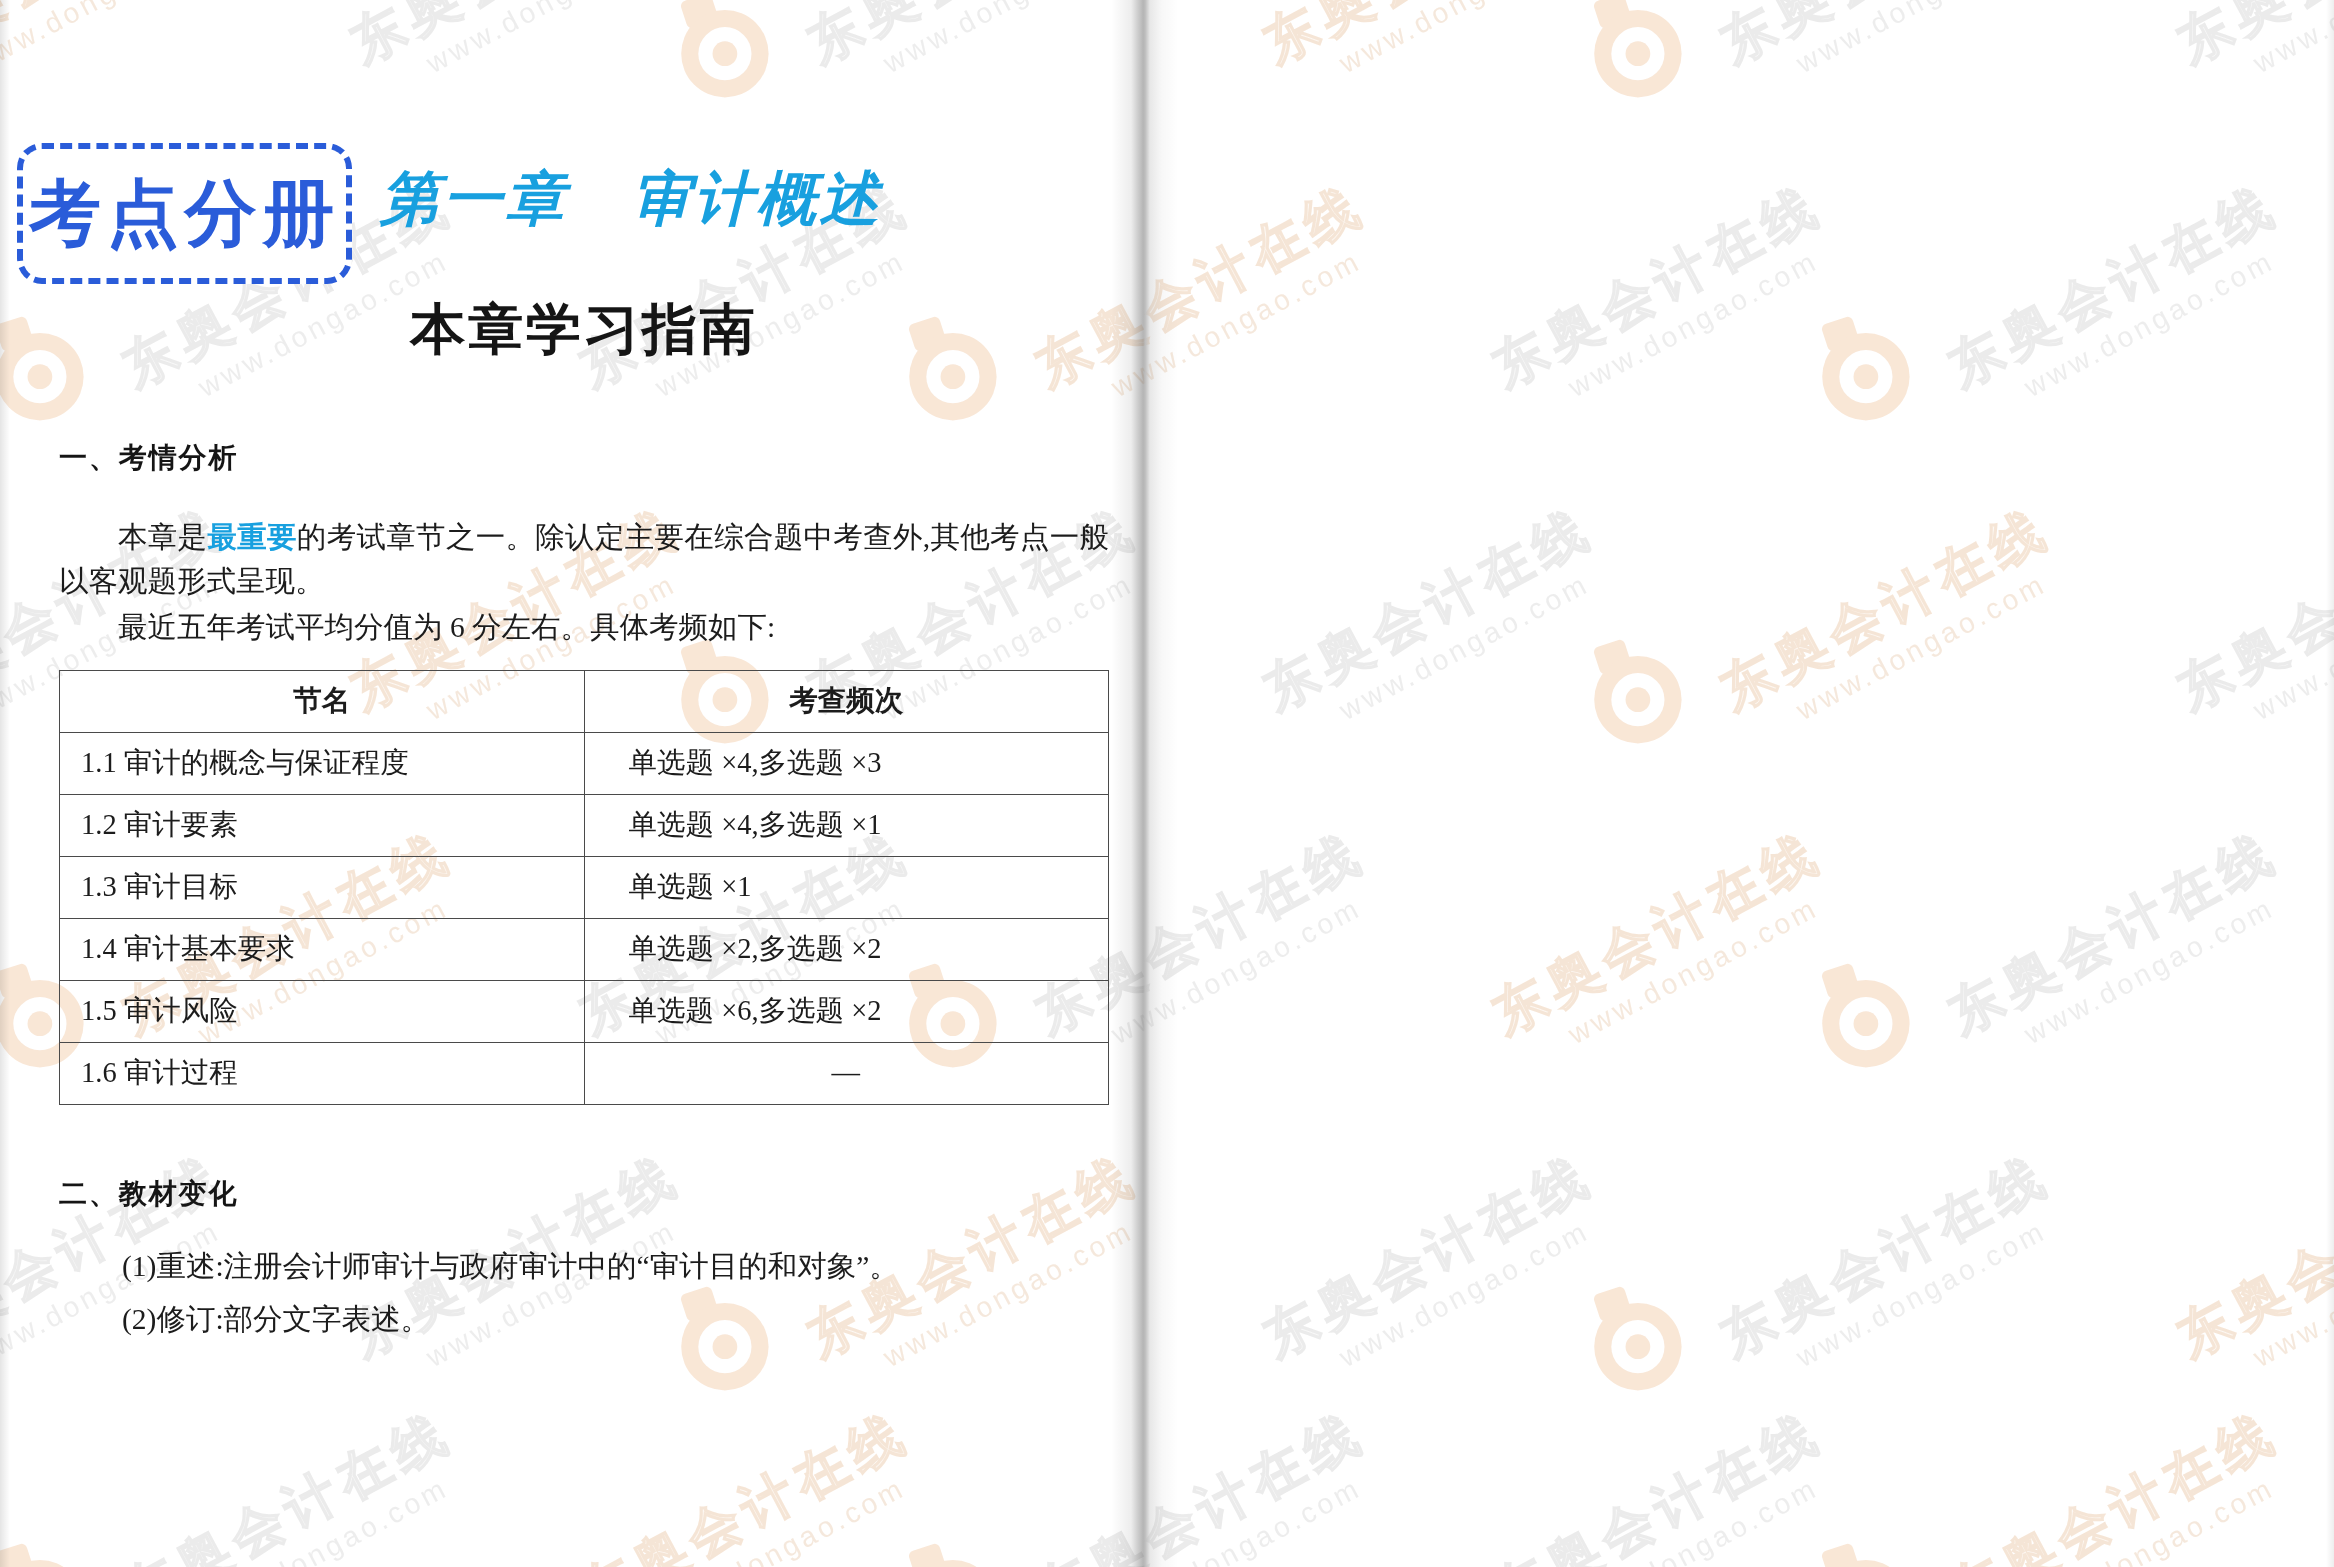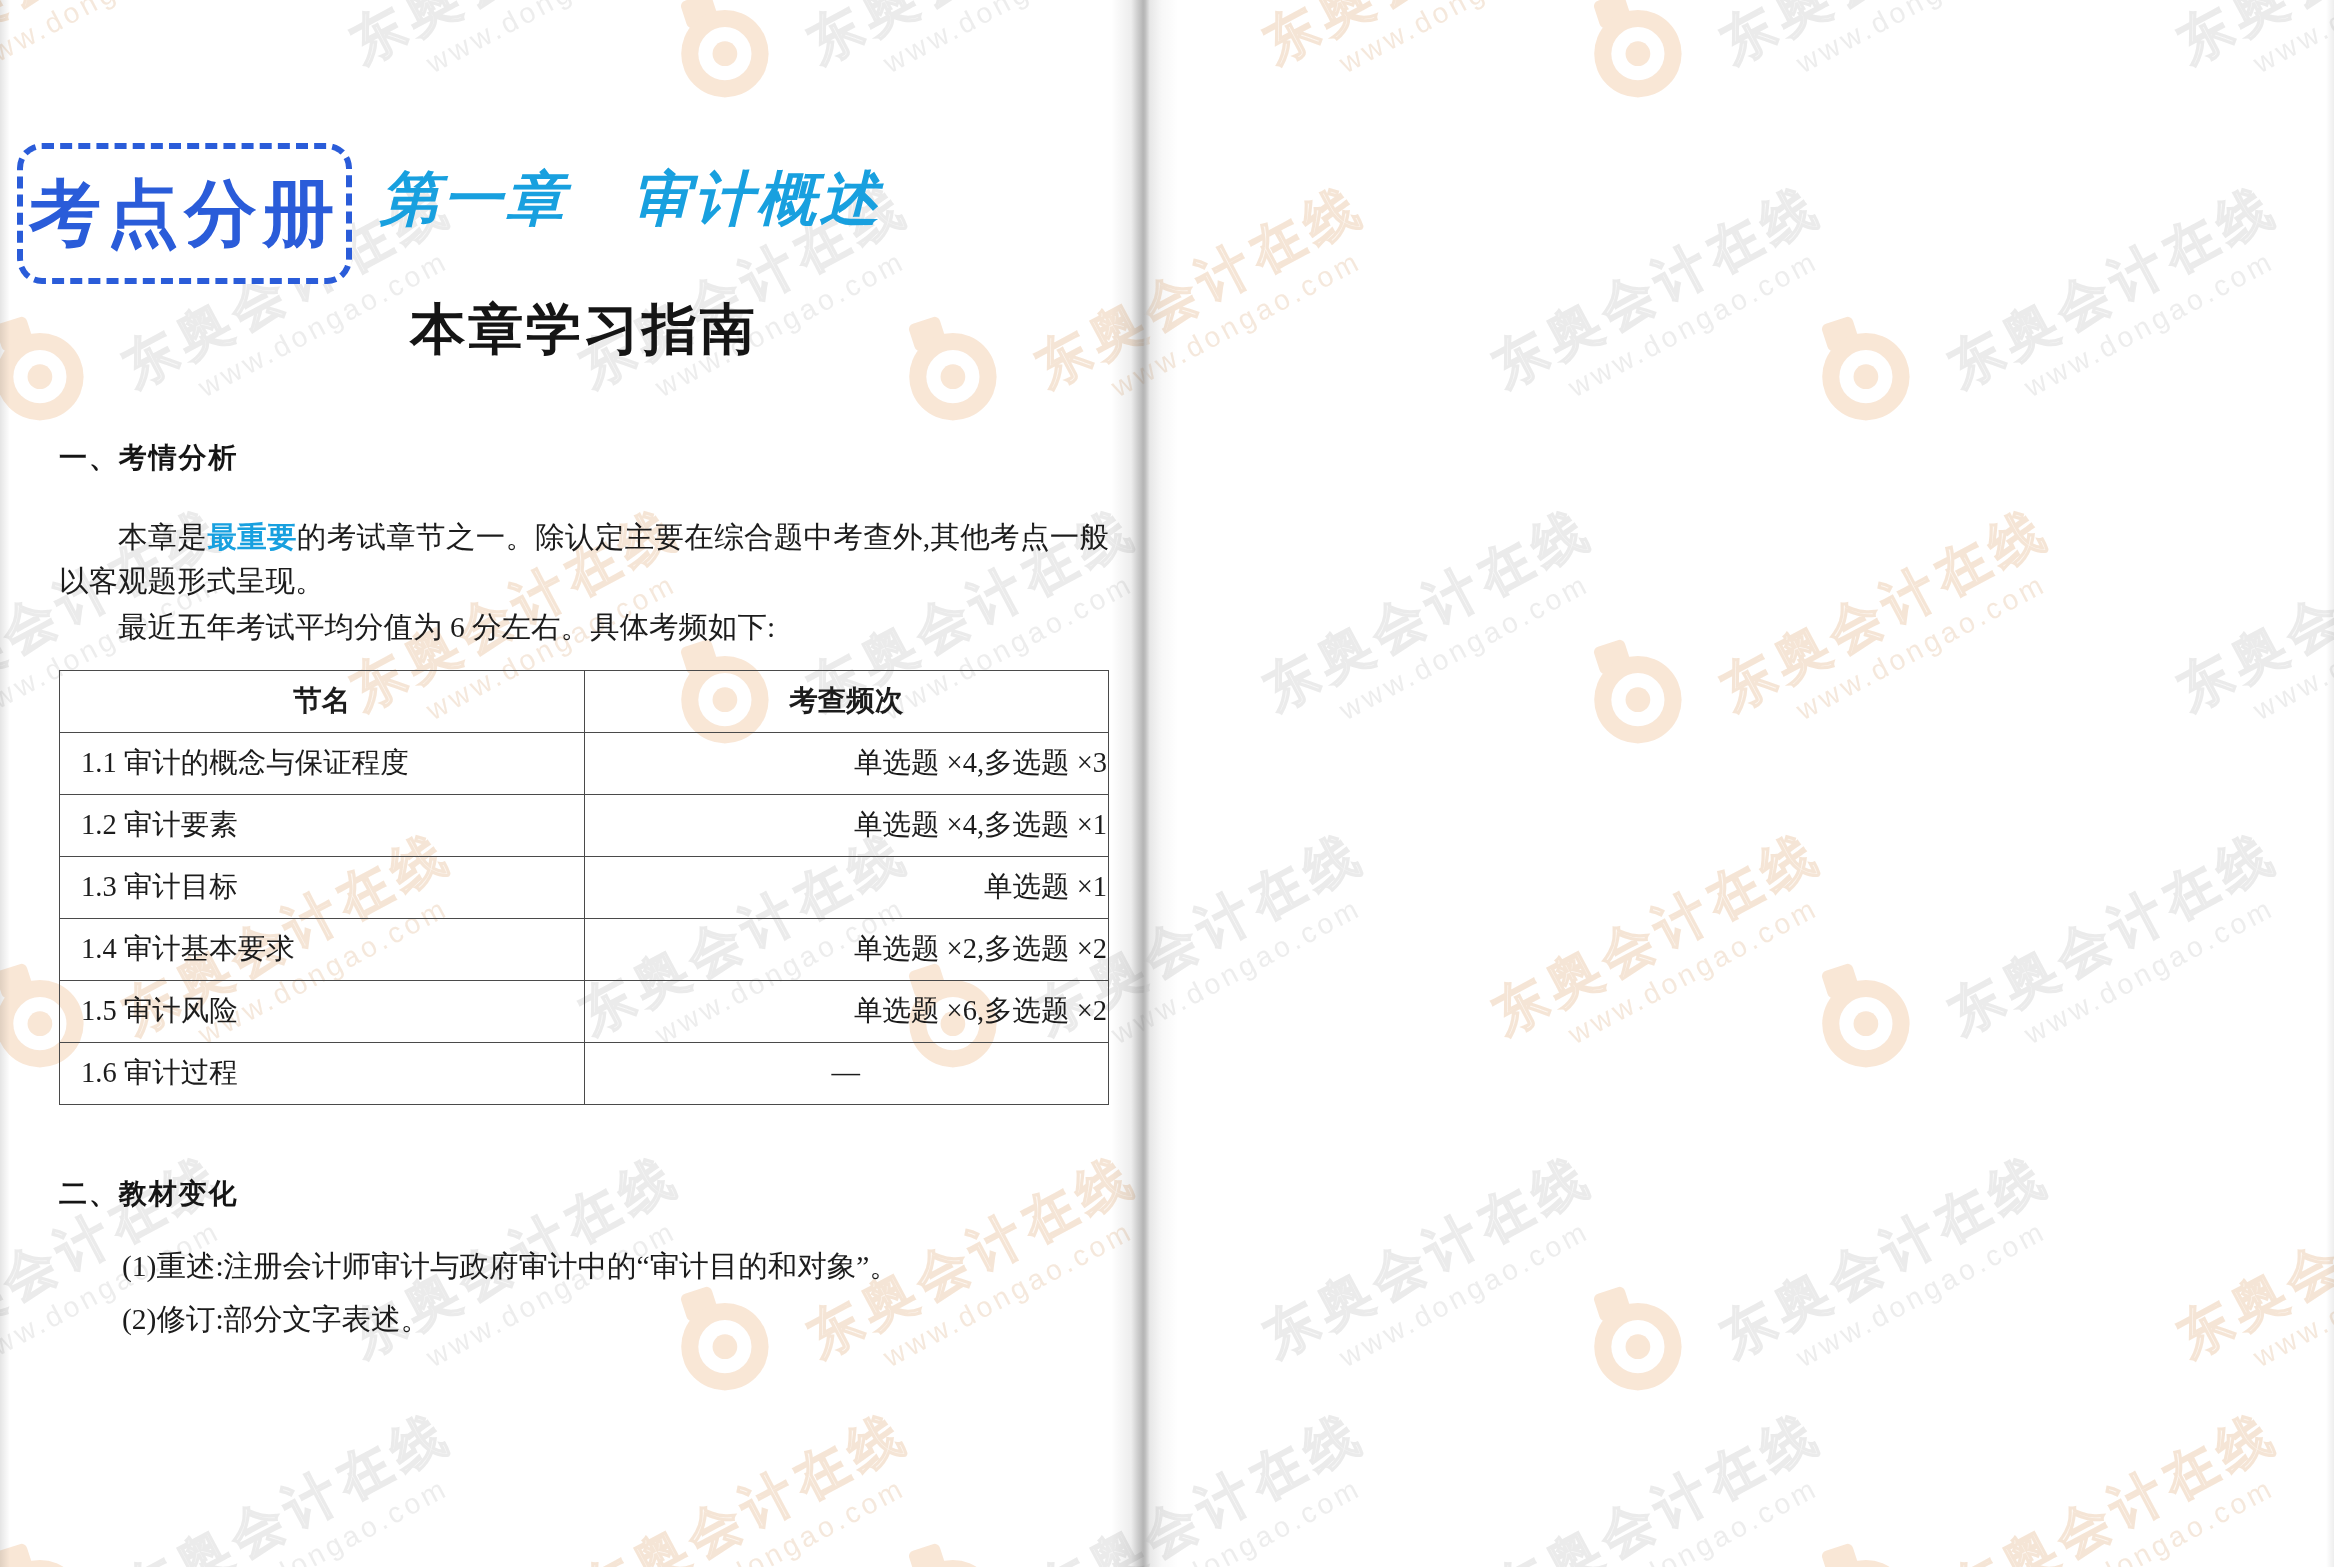--- a/index.html
+++ b/index.html
@@ -59,21 +59,21 @@
   #lp-sec1{margin-top:72px;}
   .para{font-size:29.5px;line-height:44px;text-align:justify;margin:0;}
   #lp-para1{margin-top:38px;text-indent:2em;}
   #lp-para2{margin-top:1.9px;text-indent:2em;}
   .em-blue{color:#18a0df;font-weight:bold;}
   #lp-table{margin-top:21px;border-collapse:collapse;width:1050px;table-layout:fixed;}
   #lp-table td,#lp-table th{border:1.9px solid #4a4a4a;height:59px;font-size:28.5px;
     font-family:"Liberation Serif",serif;color:#1c1c1c;}
   #lp-table th{font-weight:bold;text-align:center;}
   #lp-table td.c-name{padding-left:21px;text-align:left;width:537px;}
-  #lp-table td.c-freq{padding-left:27px;text-align:right;}
+  #lp-table td.c-freq{padding-left:44px;text-align:left;}
   #lp-table td.c-freq.center{text-align:center;padding-left:0;}
   #lp-sec2{margin-top:70px;}
   .change-line{font-size:29.5px;line-height:42px;margin-top:32px;padding-left:63px;}
   .change-line + .change-line{margin-top:11.4px;font-family:Liberation Serif, serif;}
 
   
   #rp-title{position:absolute;left:1144px;top:23px;width:1191px;text-align:center;z-index:1;}
 </style>
 </head>
 <body>

